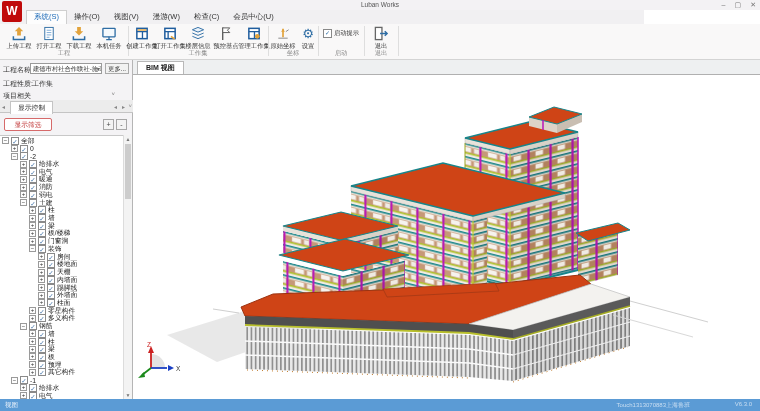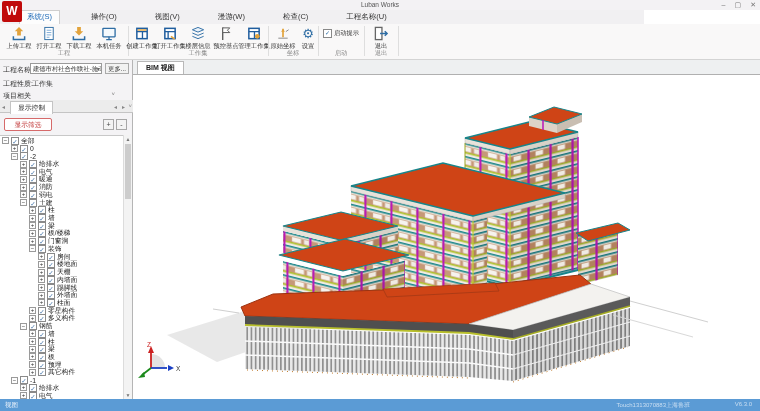--- a/index.html
+++ b/index.html
@@ -8,21 +8,21 @@
        -webkit-font-smoothing:antialiased;}
   
   .titlebar{position:absolute;left:0;top:0;width:760px;height:10px;background:#f3f2f4;}
   .apptitle{position:absolute;left:0;right:0;top:1px;text-align:center;font-size:6.5px;color:#555;}
   .winbtns{position:absolute;right:4px;top:1px;display:flex;gap:9px;font-size:7px;color:#777;line-height:8px;}
   .winbtns span{cursor:default;}
   .logo{position:absolute;left:2px;top:1px;width:20px;height:21px;background:#c00a0a;border-radius:2px;
         color:#fff;font-weight:bold;font-size:12px;text-align:center;line-height:21px;z-index:5;}
   
   .menubar{position:absolute;left:0;top:10px;width:644px;height:14px;background:#f1f0f2;
-           display:flex;padding-left:19px;box-sizing:border-box;gap:24px;}
+           display:flex;padding-left:26px;box-sizing:border-box;}
   .mitem{font-size:7.5px;line-height:14px;padding:0 7px;color:#333;}
   .mitem.active{background:#fdfdfd;color:#1e6bb8;border:1px solid #cfcfcf;border-bottom:none;line-height:12px;}
   
   .ribbon{position:absolute;left:0;top:24px;width:760px;height:36px;background:#f9f8f8;border-bottom:1px solid #d4d4d4;box-sizing:border-box;}
   .rgroup{position:absolute;top:0;height:35px;}
   .rbtns{display:flex;justify-content:center;align-items:flex-start;height:26px;}
   .rbtn{width:30px;display:flex;flex-direction:column;align-items:center;padding-top:2px;cursor:default;}
   .rbtn .ric{height:15px;}
   .rbtn .rlabel{font-size:6.3px;color:#333;white-space:nowrap;margin-top:1px;}
   .glabel{position:absolute;bottom:1px;left:0;right:0;text-align:center;font-size:6.3px;color:#888;}
@@ -86,21 +86,21 @@
     </div>
   </div>
   <div class="logo">W</div>
 
   <div class="menubar">
     <div class="mitem active">系统(S)</div>
     <div class="mitem">操作(O)</div>
     <div class="mitem">视图(V)</div>
     <div class="mitem">漫游(W)</div>
     <div class="mitem">检查(C)</div>
-    <div class="mitem">工程名称(U)</div>
+    <div class="mitem">会员中心(U)</div>
   </div>
 
   <div class="ribbon">
 
     <div class="rgroup" style="left:0;width:128px">
       <div class="rbtns">
         <div class="rbtn">
           <svg class="ric" width="16" height="15" viewBox="0 0 16 16">
               <path d="M8 1l4.5 4.5H10V10H6V5.5H3.5z" fill="#e2a33c"></path>
               <path d="M2 11v3.5h12V11" fill="none" stroke="#2e6da4" stroke-width="1.6"></path>

